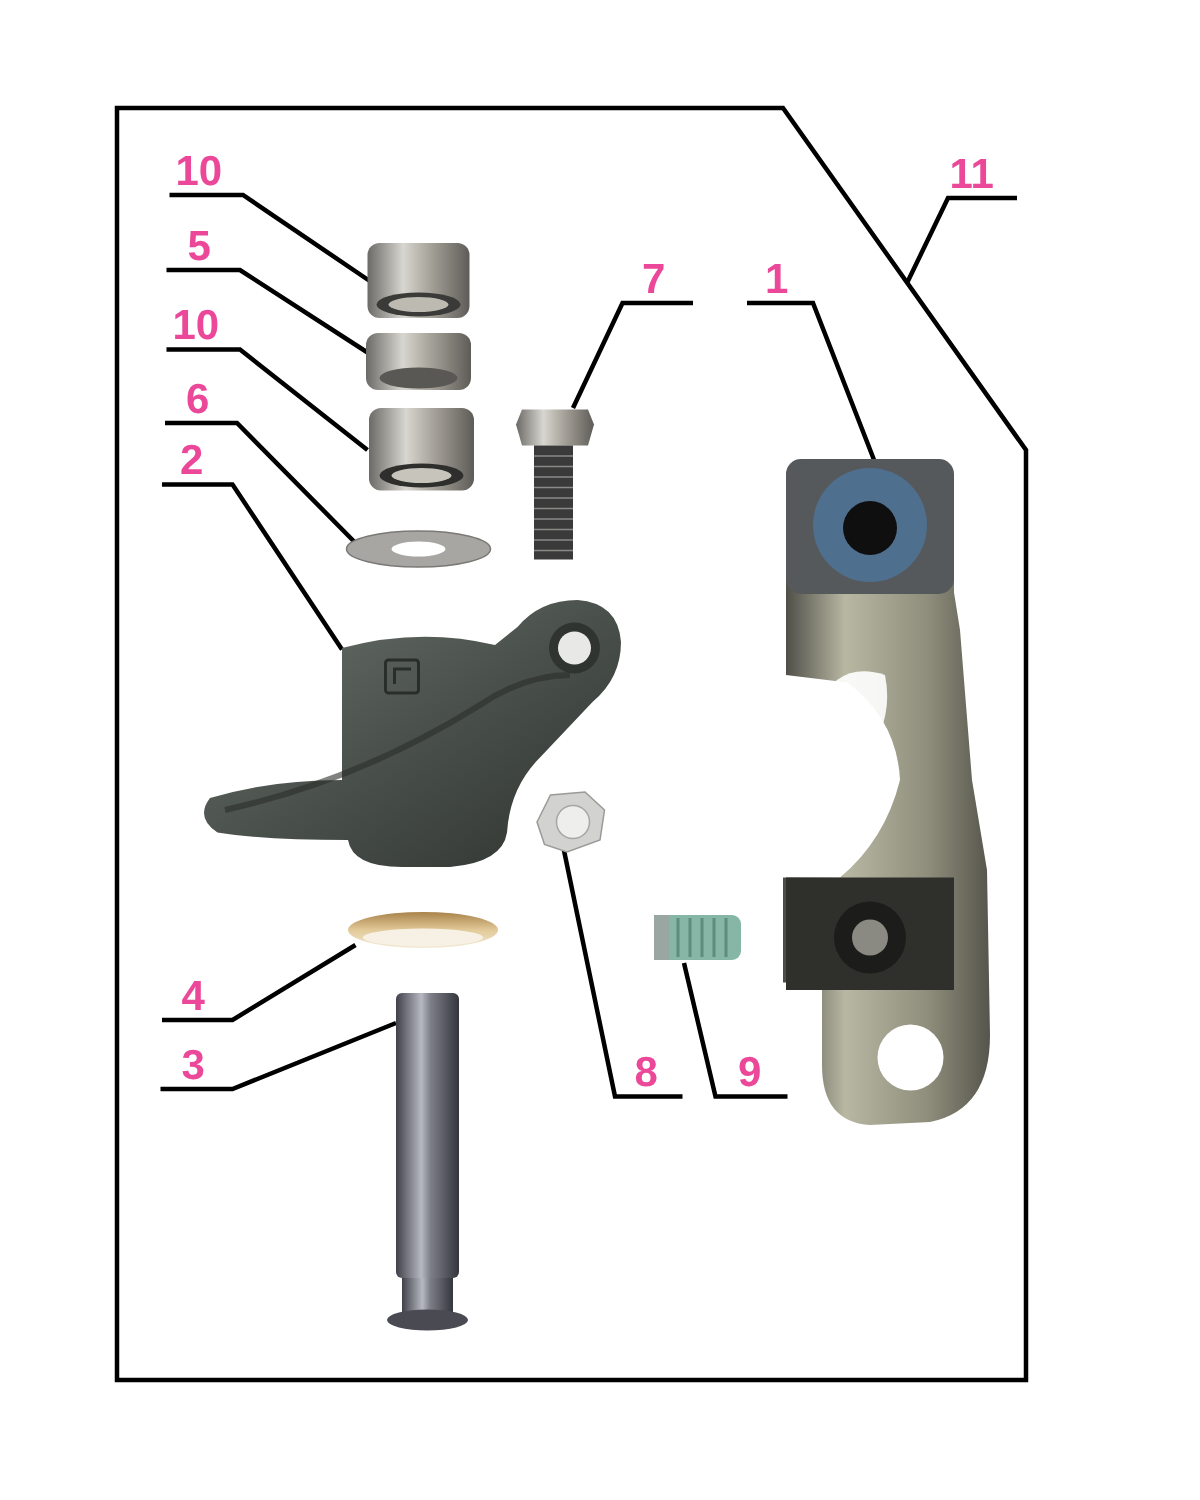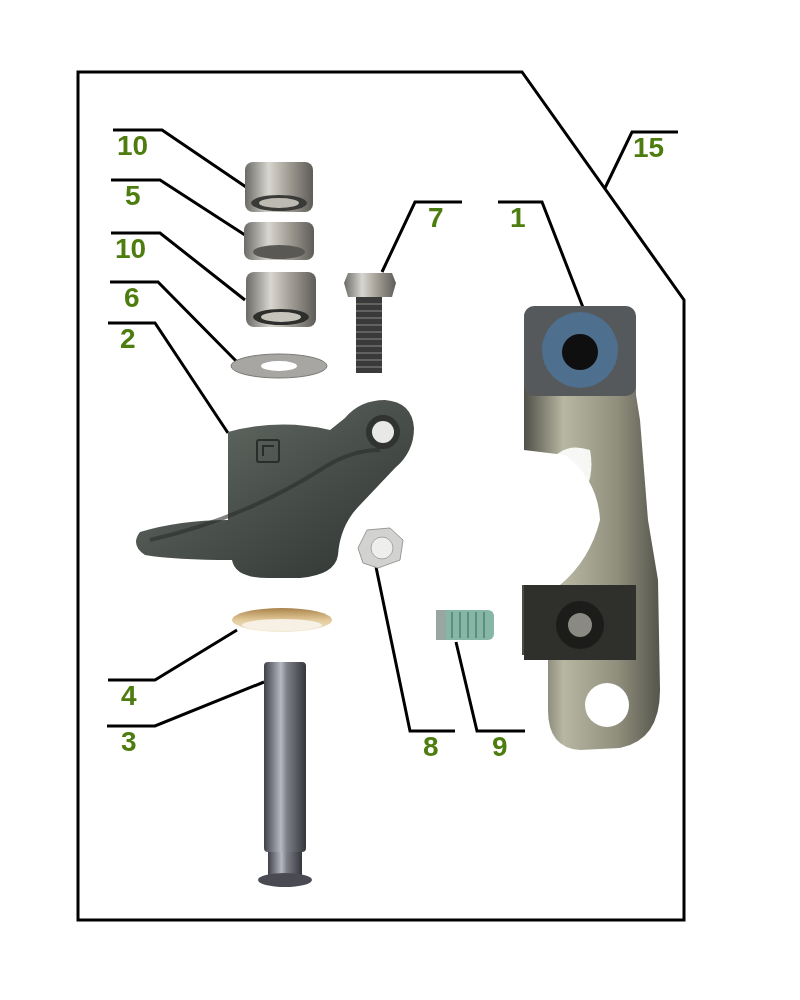--- a/index.html
+++ b/index.html
@@ -1,18 +1,18 @@
 <!DOCTYPE html>
 <html><head>
 <meta charset="utf-8">
 <style>
   html, body { margin: 0; padding: 0; background: #ffffff; }
   body { width: 800px; height: 1000px; position: relative; overflow: hidden; font-family: "Liberation Sans", sans-serif; }
   #diagram { position: absolute; left: 0; top: 0; width: 800px; height: 1000px; }
-  .callout-label { position: absolute; font-family: "Liberation Sans", sans-serif; font-weight: bold; font-size: 28px; color: #4d7c0f; line-height: 1; margin-top: 32px; }
+  .callout-label { position: absolute; font-family: "Liberation Sans", sans-serif; font-weight: bold; font-size: 28px; color: #ec4899; line-height: 1; }
 </style>
 </head>
 <body>
 
 <svg id="diagram" viewBox="0 0 800 1000" xmlns="http://www.w3.org/2000/svg">
   <defs>
     <linearGradient id="steelH" x1="0" x2="1" y1="0" y2="0">
       <stop offset="0" stop-color="#6c6a66"></stop>
       <stop offset="0.35" stop-color="#d8d6d0"></stop>
       <stop offset="0.6" stop-color="#a9a59c"></stop>
@@ -152,13 +152,13 @@
 <div class="callout-label" style="left:125px; top:150px;">5</div>
 <div class="callout-label" style="left:115px; top:203px;">10</div>
 <div class="callout-label" style="left:124px; top:252px;">6</div>
 <div class="callout-label" style="left:120px; top:293px;">2</div>
 <div class="callout-label" style="left:121px; top:650px;">4</div>
 <div class="callout-label" style="left:121px; top:696px;">3</div>
 <div class="callout-label" style="left:428px; top:172px;">7</div>
 <div class="callout-label" style="left:510px; top:172px;">1</div>
 <div class="callout-label" style="left:423px; top:701px;">8</div>
 <div class="callout-label" style="left:492px; top:701px;">9</div>
-<div class="callout-label" style="left:633px; top:102px;">15</div>
+<div class="callout-label" style="left:633px; top:102px;">11</div>
 
 </body></html>

